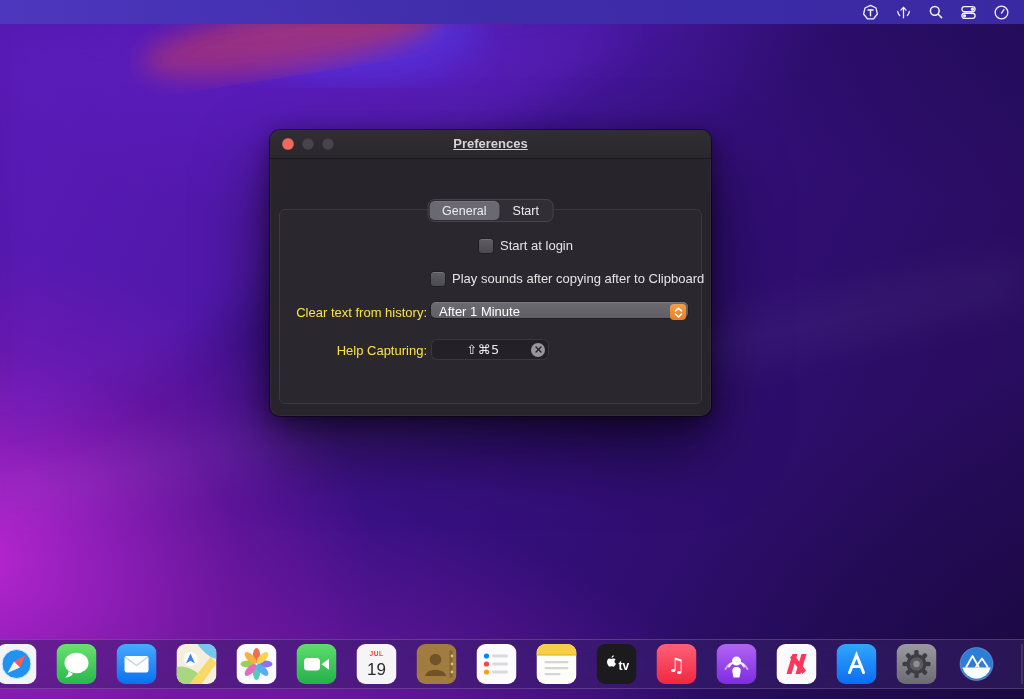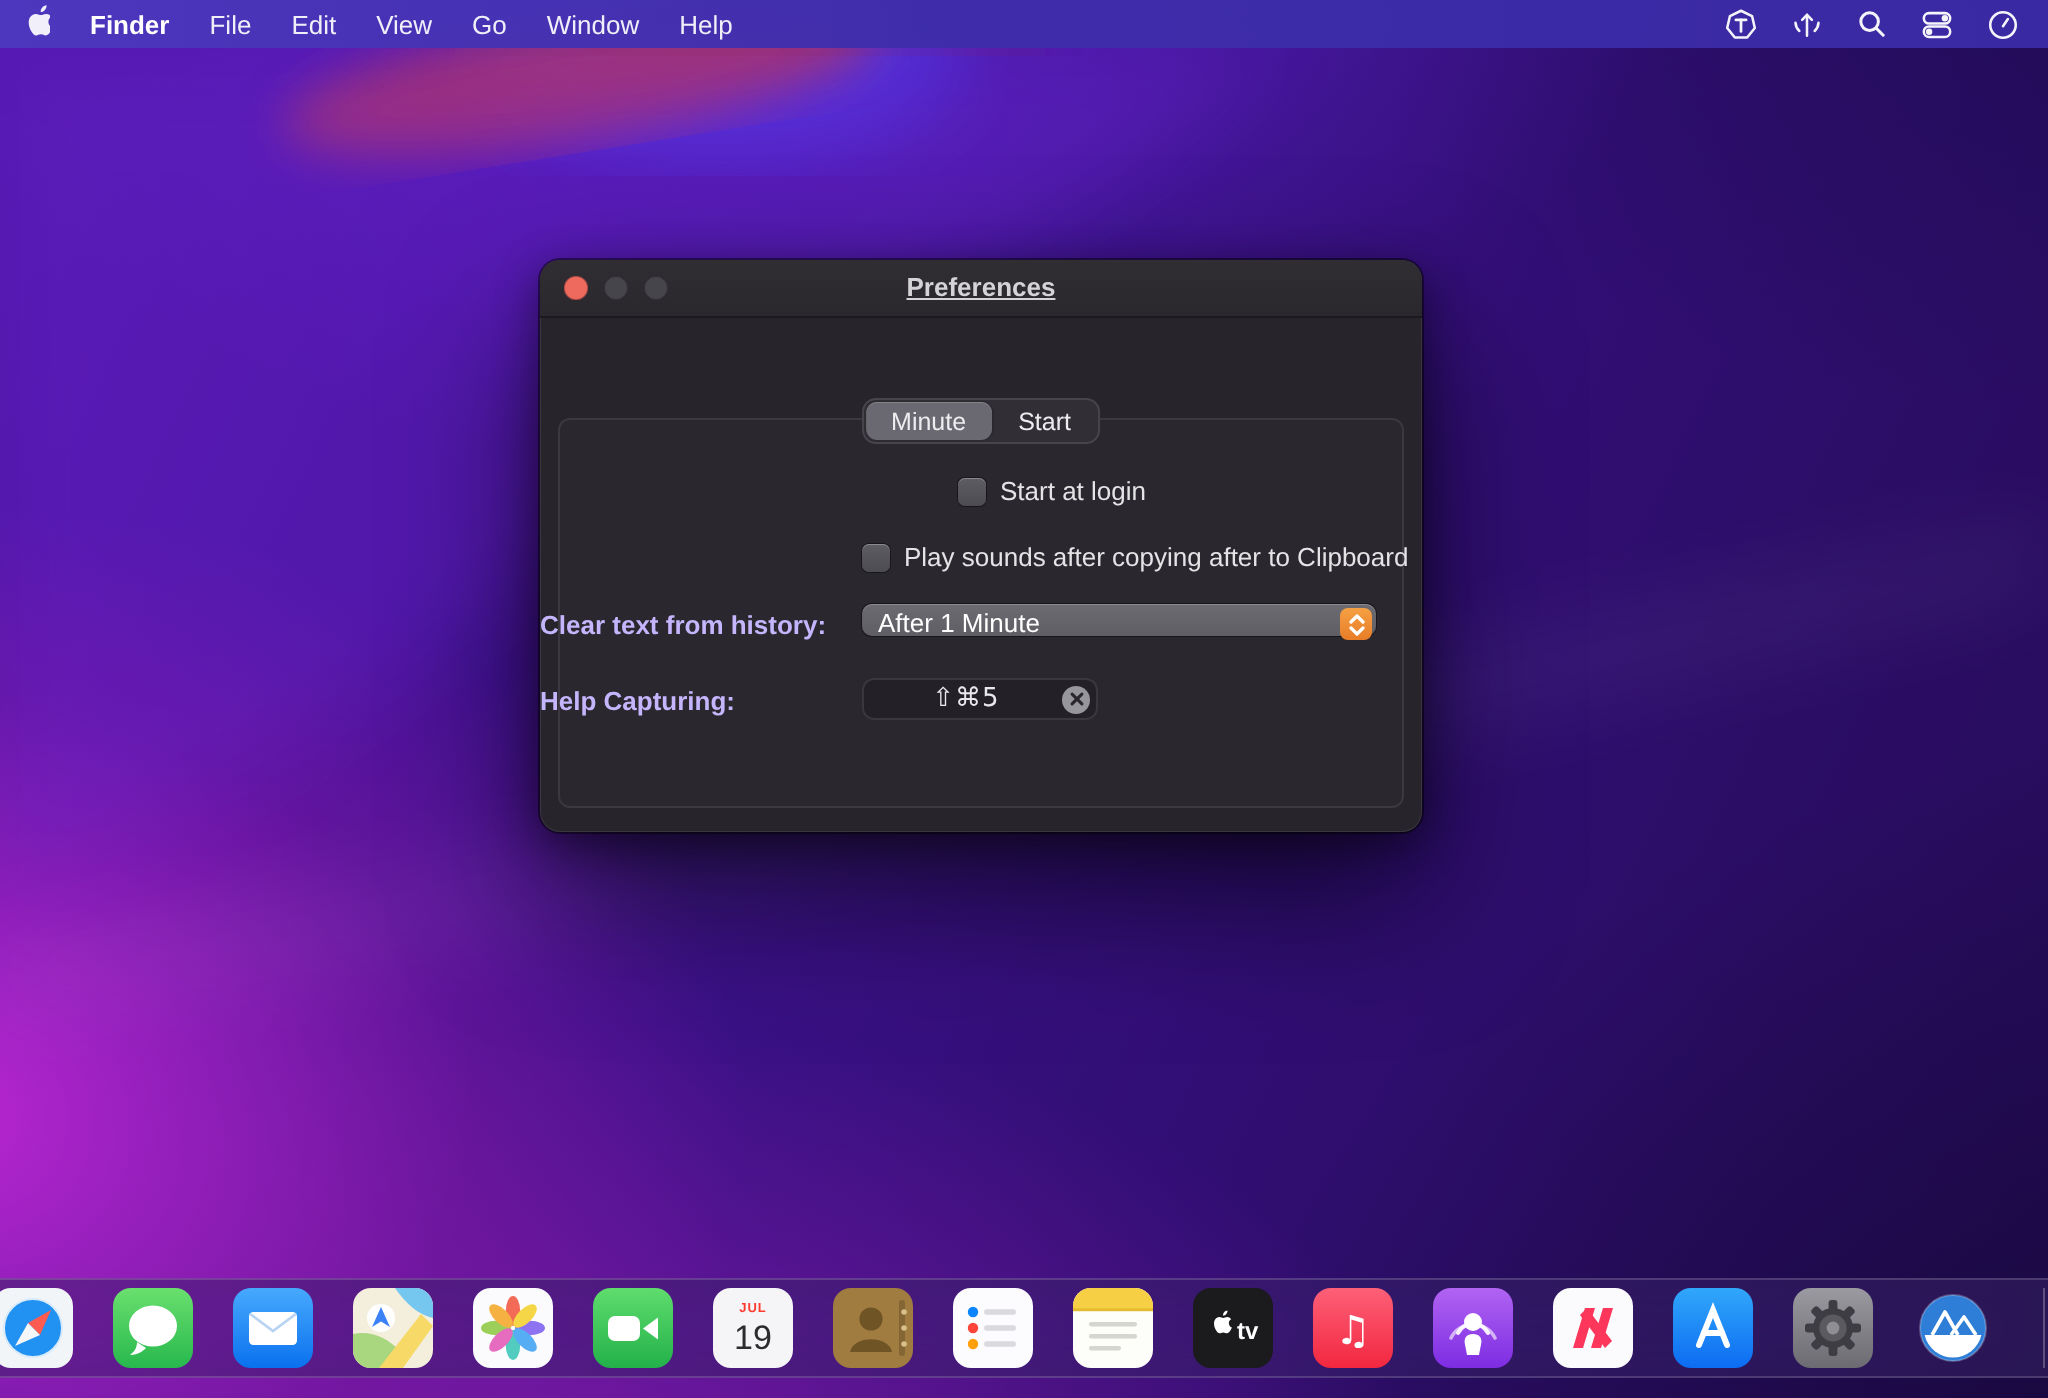--- a/index.html
+++ b/index.html
@@ -45,21 +45,21 @@
   .tabs{position:absolute;top:40px;left:50%;transform:translateX(-50%);z-index:2;
     display:flex;background:#312f35;border:1px solid #47454b;border-radius:7px;padding:1px;}
   .tab{font-size:12.5px;color:#ededf0;padding:2.5px 13px;border:none;background:transparent;border-radius:5.5px;font-family:inherit;}
   .tab.selected{background:#6a6870;box-shadow:inset 0 .5px 0 rgba(255,255,255,.18),0 0 1px rgba(0,0,0,.3);}
   .chk-row{position:absolute;left:161px;display:flex;align-items:center;gap:7px;}
   .chk-row.r1{top:79px;padding-left:48px;} .chk-row.r2{top:112px;}
   .checkbox{width:14px;height:14px;border-radius:3.5px;border:none;padding:0;
     background:linear-gradient(#5e5d64,#4c4b52);
     box-shadow:inset 0 .5px 0 rgba(255,255,255,.28),0 0 0 .5px rgba(0,0,0,.45);}
   .chk-label{font-size:13px;color:#e4e3e6;white-space:nowrap;}
-  .form-label{position:absolute;left:0;width:157px;text-align:left;font-size:13px;color:#c4b5fd;font-weight:bold;}
+  .form-label{position:absolute;left:0;width:157px;text-align:right;font-size:13px;color:#fde047;}
   .lbl-history{top:146px;} .lbl-capture{top:184px;}
   .popup{position:absolute;left:161px;top:143px;width:257px;height:16px;border:none;text-align:left;
     border-radius:5px;background:linear-gradient(#6c6b72,#5f5e65);
     box-shadow:0 0 0 .5px rgba(0,0,0,.45),inset 0 .5px 0 rgba(255,255,255,.22);
     color:#fff;font-size:13px;padding:0 24px 0 8px;line-height:20px;font-family:inherit;}
   .popup .stepper{position:absolute;right:2px;top:2px;width:16px;height:16px;border-radius:4px;
     background:linear-gradient(#f5a044,#e87d26);display:flex;align-items:center;justify-content:center;}
   .shortcut-field{position:absolute;left:161px;top:180px;width:118px;height:21px;
     border-radius:6px;background:#232127;box-shadow:inset 0 0 0 1px #3a383f;
     display:flex;align-items:center;justify-content:center;}
@@ -97,34 +97,20 @@
       </defs>
       <ellipse cx="360" cy="28" rx="120" ry="50" fill="#4b3be8" opacity=".75" filter="url(#b20)"></ellipse>
       <ellipse cx="290" cy="40" rx="150" ry="30" transform="rotate(-9 290 40)" fill="#b13562" opacity=".85" filter="url(#b12)"></ellipse>
       <rect x="230" y="20" width="290" height="7" fill="#8d2a52" opacity=".6" filter="url(#b12)"></rect>
       <path d="M0,40 L640,25 C520,130 400,170 290,265 C180,360 80,420 0,435 Z" fill="#6e28d7" opacity=".28" filter="url(#b20)"></path>
       <path d="M0,470 C260,430 520,360 1024,255 L1024,300 C600,400 300,470 0,510 Z" fill="#ffffff" opacity=".04" filter="url(#b20)"></path>
     </svg>
   </div>
 
   <div class="menubar">
-    <div class="mb-left">
-      <span class="mb-item">
-        <svg width="14" height="17" viewBox="0 0 17 20">
-            <path fill="#fff" d="M11.4 4.6c.9 0 2-.6 2.6-1.4.6-.7 1-1.7.9-2.7-1 0-2.1.6-2.7 1.4-.6.7-1 1.7-.8 2.7zm3.3 1.1c-1.5 0-2.2.7-3.2.7-1 0-1.9-.7-3.2-.7-1.3 0-2.6.8-3.5 2.2-1.2 1.9-1 5.5 1 8.6.7 1.1 1.6 2.3 2.8 2.3 1.1 0 1.4-.7 2.9-.7 1.5 0 1.8.7 2.9.7 1.3 0 2.3-1.4 3-2.5.5-.8.7-1.2 1.1-2.1-2.9-1.3-3.4-5.3-.6-6.8-.9-1.1-2.1-1.7-3.2-1.7z"></path>
-          </svg>
-      </span>
-      <span class="mb-item bold">Finder</span>
-      <span class="mb-item">File</span>
-      <span class="mb-item">Edit</span>
-      <span class="mb-item">View</span>
-      <span class="mb-item">Go</span>
-      <span class="mb-item">Window</span>
-      <span class="mb-item">Help</span>
-    </div>
     <div class="mb-right">
       <span>
         <svg width="17" height="17" viewBox="0 0 16 16">
             <g fill="none" stroke="#fff" stroke-width="1.2" stroke-linejoin="round">
               <path d="M8 1.3 L13.2 3.8 L14.5 9.4 L10.9 13.9 L5.1 13.9 L1.5 9.4 L2.8 3.8 Z"></path>
             </g>
             <g stroke="#fff" stroke-width="1.3" stroke-linecap="round">
               <path d="M5.6 5.6 H10.4"></path>
               <path d="M8 5.6 V11"></path>
             </g>
@@ -168,21 +154,21 @@
       <div class="lights">
         <button class="light close"></button>
         <button class="light dim"></button>
         <button class="light dim"></button>
       </div>
       <div class="title">Preferences</div>
     </div>
     <div class="wbody">
       <div class="groupbox"></div>
       <div class="tabs">
-        <button class="tab selected">Minute</button>
+        <button class="tab selected">General</button>
         <button class="tab">Start</button>
       </div>
 
       <div class="chk-row r1">
         <button class="checkbox"></button>
         <span class="chk-label">Start at login</span>
       </div>
       <div class="chk-row r2">
         <button class="checkbox"></button>
         <span class="chk-label">Play sounds after copying after to Clipboard</span>

